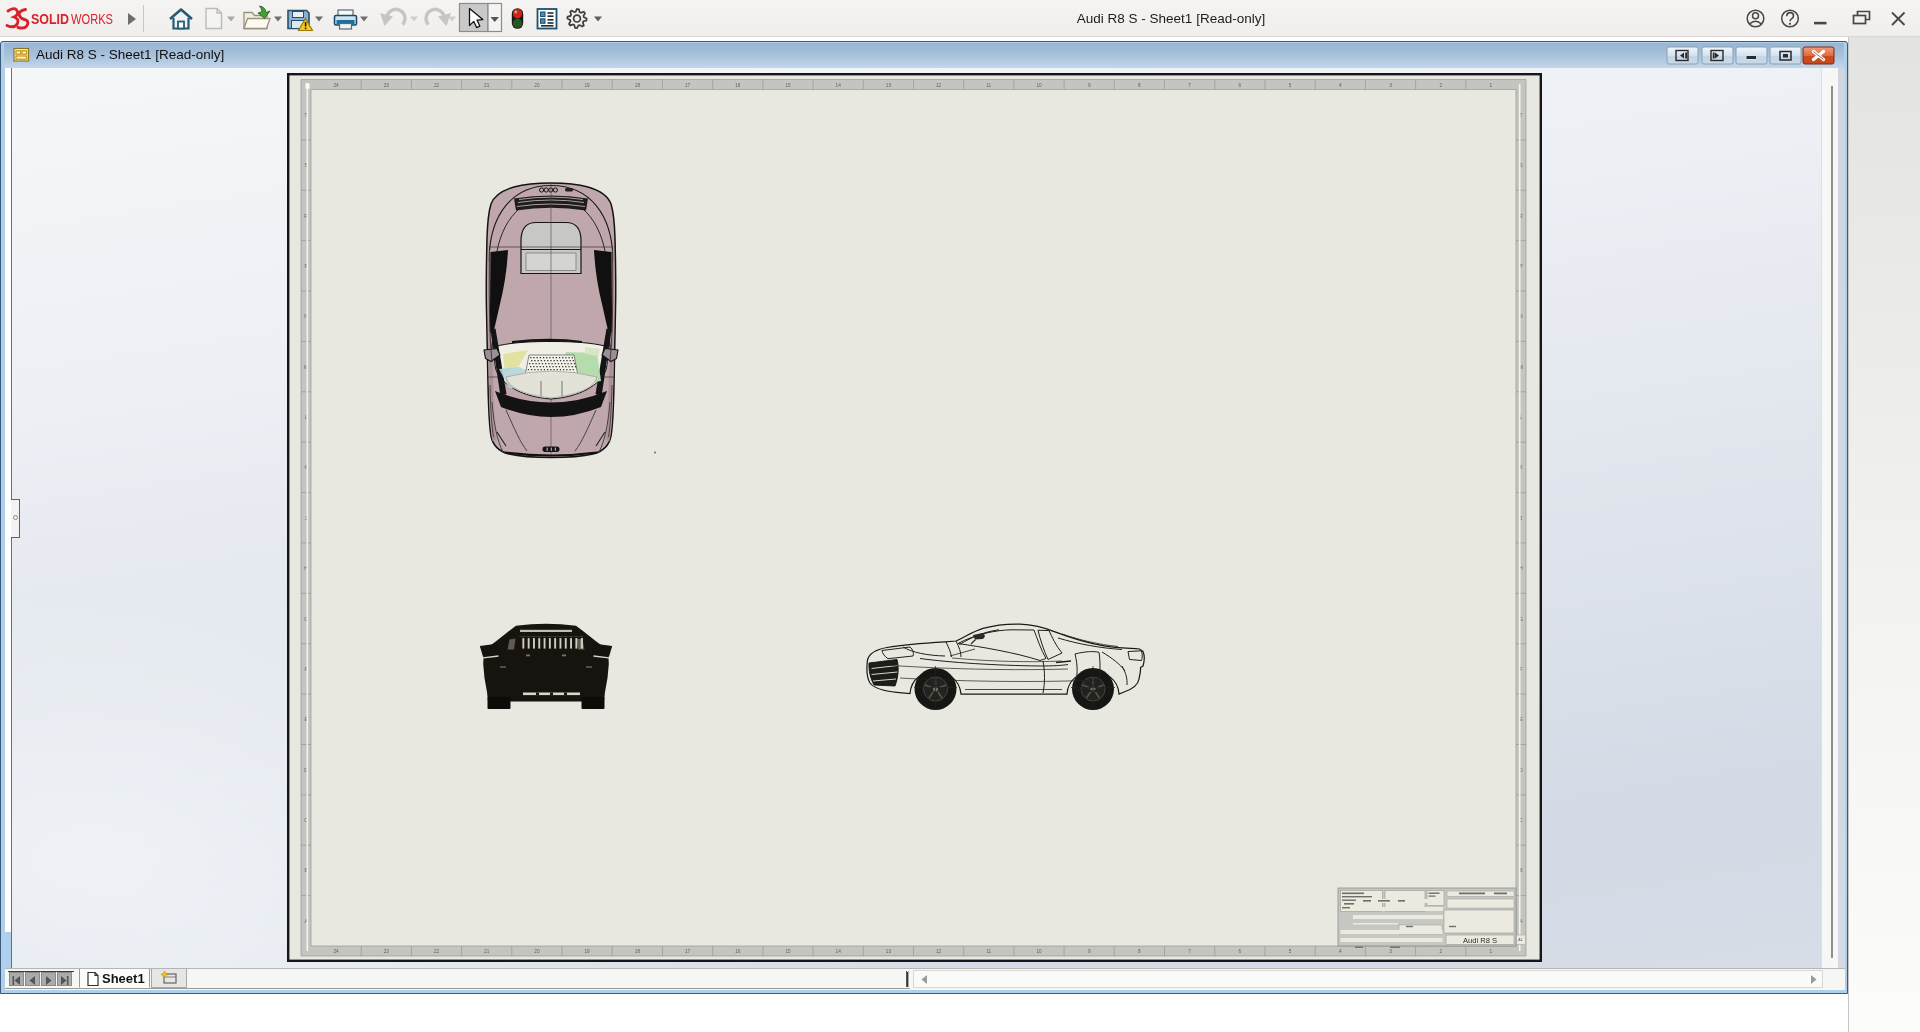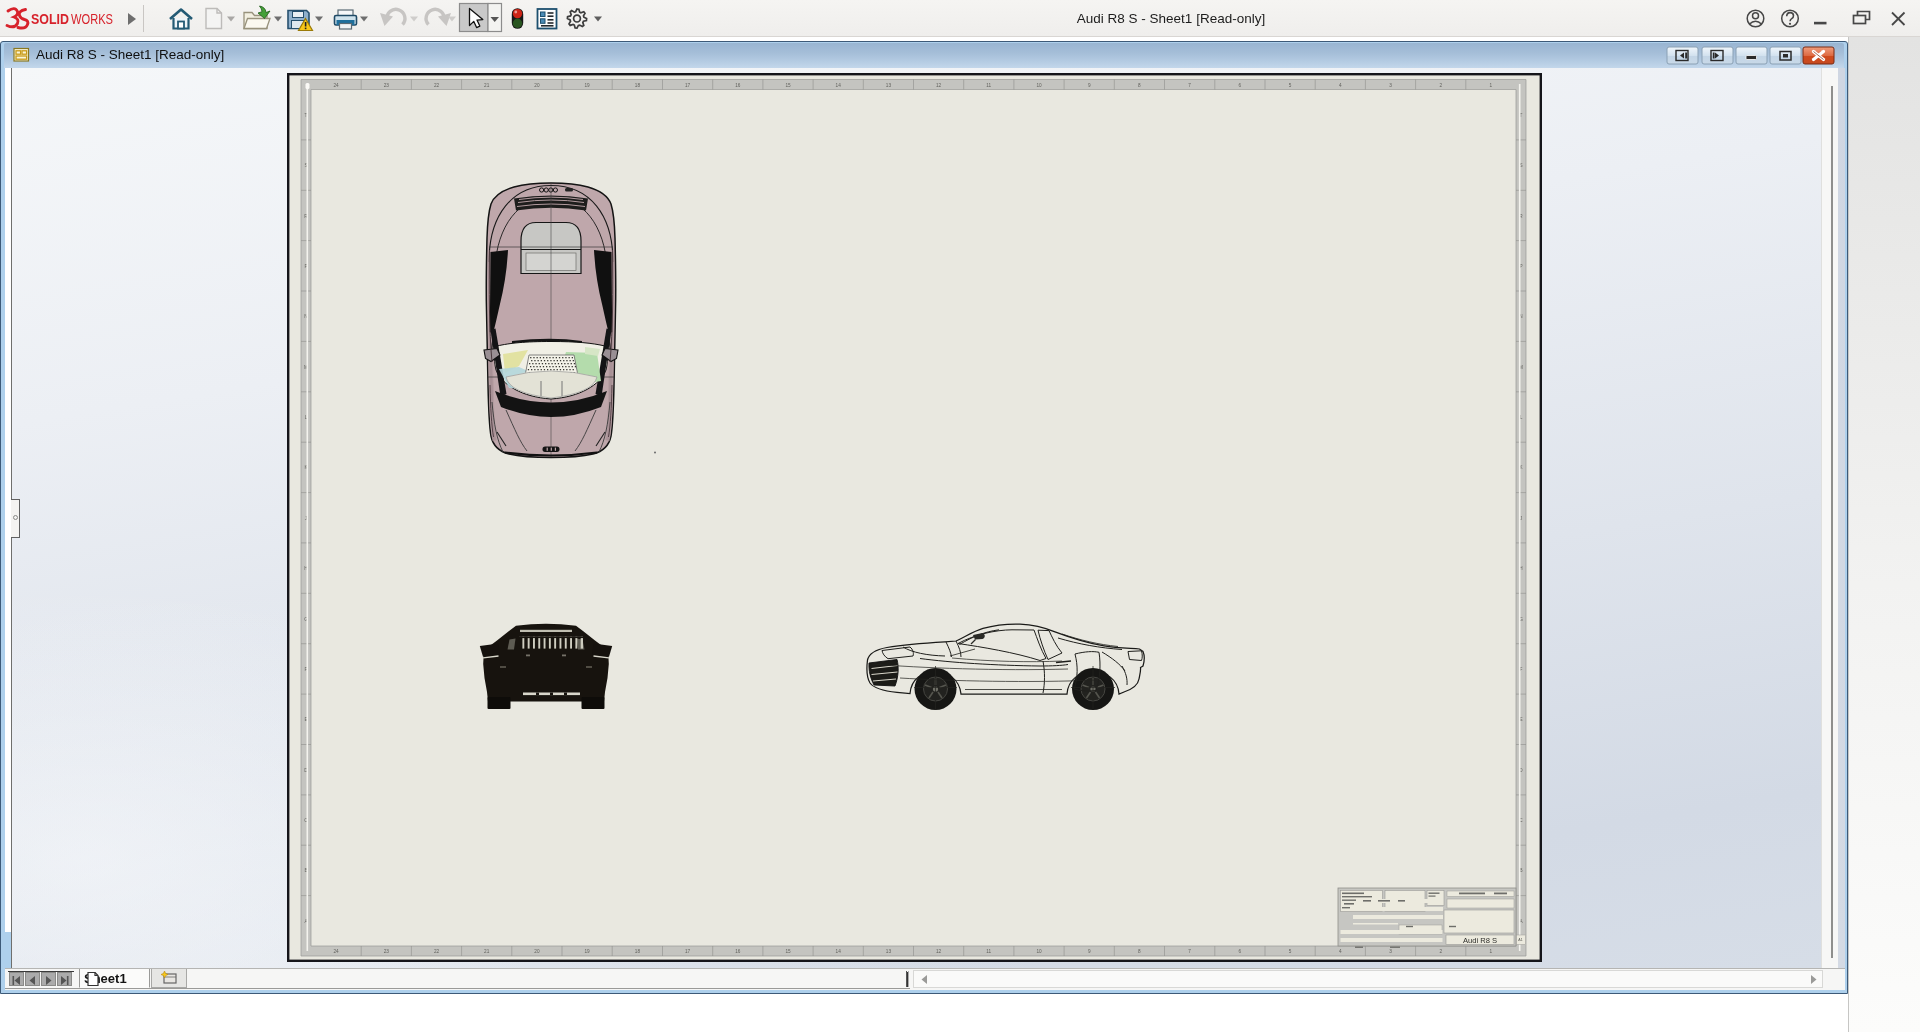--- a/index.html
+++ b/index.html
@@ -14,21 +14,21 @@
  linear-gradient(171deg,#f5f7f9 0%,#eceff4 30%,#dfe4ec 60%,#d3dae5 85%,#d6dde7 100%)}
 #vscroll{position:absolute;left:1816px;top:0;width:17px;height:900px;background:#f7f7f6;border-left:1px solid #e0e0de}
 #vscroll .thumb{position:absolute;left:9px;top:18px;width:1.6px;height:872px;background:#8f8f8d}
 #gap2{position:absolute;left:1833px;top:0;width:7px;height:900px;background:linear-gradient(#cfd6e2,#d4dae4)}
 #tabbar{position:absolute;left:0;top:900px;width:1840px;height:22px;background:#f6f6f5;border-top:1px solid #b5b5b3}
 #splitline{position:absolute;left:6px;top:0;width:1px;height:900px;background:#6f6f6d}
 #handle{position:absolute;left:6px;top:431px;width:9px;height:39px;background:#f4f3f1;border:1px solid #606060;border-left:none}
 #handle .dot{position:absolute;left:1.5px;top:15px;width:5px;height:5px;border:1.4px solid #8a8a88;border-radius:50%}
 .navb{position:absolute;top:3px;width:15px;height:14px;background:#ababab;border:1px solid #8a8a88}
 .navb svg{display:block;margin:2.5px auto 0}
-#sheettab{position:absolute;left:74px;top:0px;width:71px;height:19px;background:#fbfbfa;border:1px solid #9a9a98;border-top:none;border-bottom:1px solid #fbfbfa;font-weight:bold;font-size:13px;color:#141414;padding-left:4px;line-height:19px}
+#sheettab{position:absolute;left:74px;top:0px;width:71px;height:19px;background:#fbfbfa;border:1px solid #9a9a98;border-top:none;border-bottom:1px solid #fbfbfa;font-weight:bold;font-size:13px;color:#141414;padding-left:22px;line-height:19px}
 #addtab{position:absolute;left:146px;top:0px;width:36px;height:19px;background:#e6e6e4;border:1px solid #a8a8a6;border-top:none}
 #tabline{position:absolute;left:0;top:19px;width:905px;height:1px;background:#9a9a98}
 #hsplit{position:absolute;left:901px;top:2px;width:3px;height:16px;border-left:1.6px solid #555;border-right:1px solid #aaa}
 #hscroll{position:absolute;left:908px;top:1px;width:910px;height:18px;background:#fafaf9;border:1px solid #d8d8d6}
 </style></head>
 <body>
 <div id="docwin">
   <div id="dtitle">
     <svg width="18" height="18" viewBox="0 0 18 18" style="position:absolute;left:9px;top:3px">
       <rect x="1" y="2.5" width="14.5" height="12.5" fill="#faf6da" stroke="#8a7820" stroke-width="1.2"></rect>

